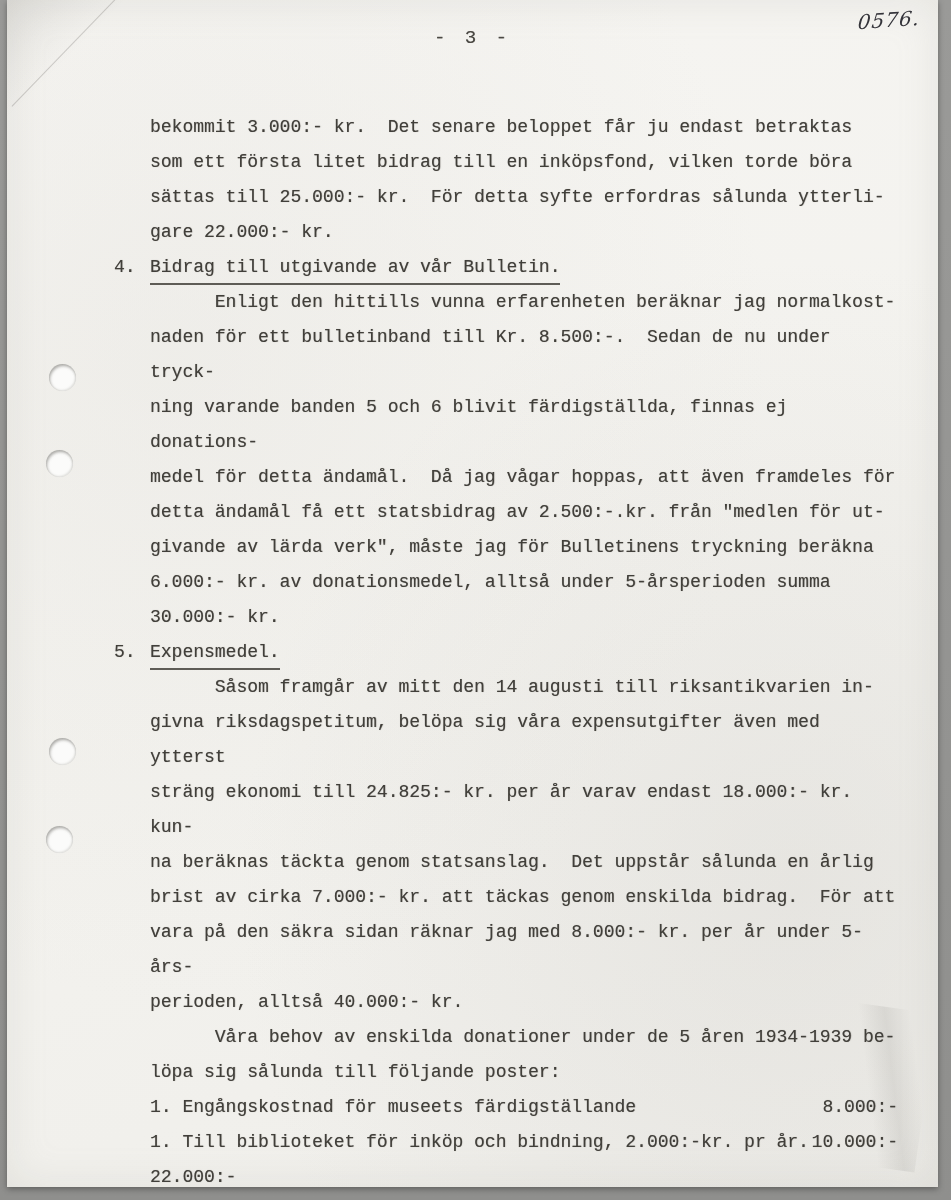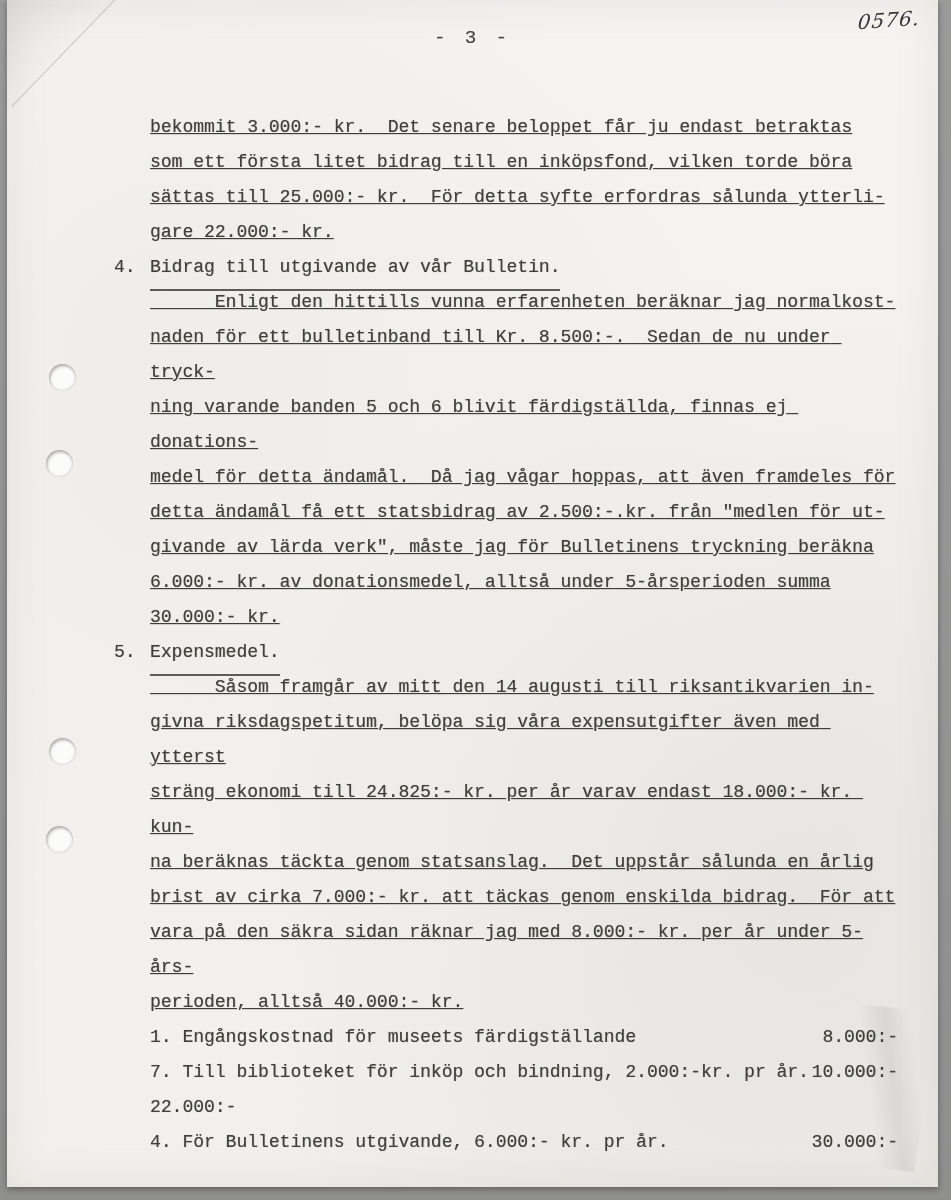--- a/index.html
+++ b/index.html
@@ -46,24 +46,24 @@
   .page-number{
     position:absolute;top:27px;left:0;width:100%;text-align:center;
     font-size:19px;color:#4a4843;letter-spacing:4px;
     text-shadow:0.3px 0.3px 0.6px rgba(70,68,62,0.6);
   }
   .content{
     position:absolute;left:143px;top:110px;width:748px;
     font-size:18px;line-height:35px;color:#413f3a;
     text-shadow:0.35px 0.35px 0.7px rgba(72,70,64,0.55);
   }
-  .para{white-space:pre-wrap;text-decoration:underline;}
+  .para{white-space:pre-wrap;}
   .heading{position:relative;height:35px;}
   .hnum{position:absolute;left:-36px;top:0;}
-  .htitle{border-bottom:2px solid rgba(68,66,60,0.85);padding-bottom:12px;}
+  .htitle{border-bottom:2px solid rgba(68,66,60,0.85);padding-bottom:6px;}
   .list .row{display:flex;justify-content:space-between;height:35px;align-items:flex-end;}
   .amt{white-space:nowrap;}
 </style>
 </head>
 <body>
 
 <div class="paper">
   <div class="crease-tl"></div>
   <div class="crease-tl-line"></div>
   <div class="crease-br"></div>
@@ -100,28 +100,30 @@
       <span class="hnum">5.</span>
       <span class="htitle">Expensmedel.</span>
     </div>
     <div class="para">      Såsom framgår av mitt den 14 augusti till riksantikvarien in-
 givna riksdagspetitum, belöpa sig våra expensutgifter även med ytterst
 sträng ekonomi till 24.825:- kr. per år varav endast 18.000:- kr. kun-
 na beräknas täckta genom statsanslag.  Det uppstår sålunda en årlig
 brist av cirka 7.000:- kr. att täckas genom enskilda bidrag.  För att
 vara på den säkra sidan räknar jag med 8.000:- kr. per år under 5-års-
 perioden, alltså 40.000:- kr.</div>
+    <div class="para">      Våra behov av enskilda donationer under de 5 åren 1934-1939 be-
+löpa sig sålunda till följande poster:</div>
 
     <div class="list">
       <div class="row">
         <span>1. Engångskostnad för museets färdigställande</span>
         <span class="amt">8.000:-</span>
       </div>
       <div class="row">
-        <span>7. Till biblioteket för inköp och bindning, 2.000:-kr. pr år.</span>
+        <span>1. Till biblioteket för inköp och bindning, 2.000:-kr. pr år.</span>
         <span class="amt">10.000:-</span>
       </div>
       <div class="row">
         <span class="amt">22.000:-</span>
       </div>
       <div class="row">
         <span>4. För Bulletinens utgivande, 6.000:- kr. pr år.</span>
         <span class="amt">30.000:-</span>
       </div>
 

